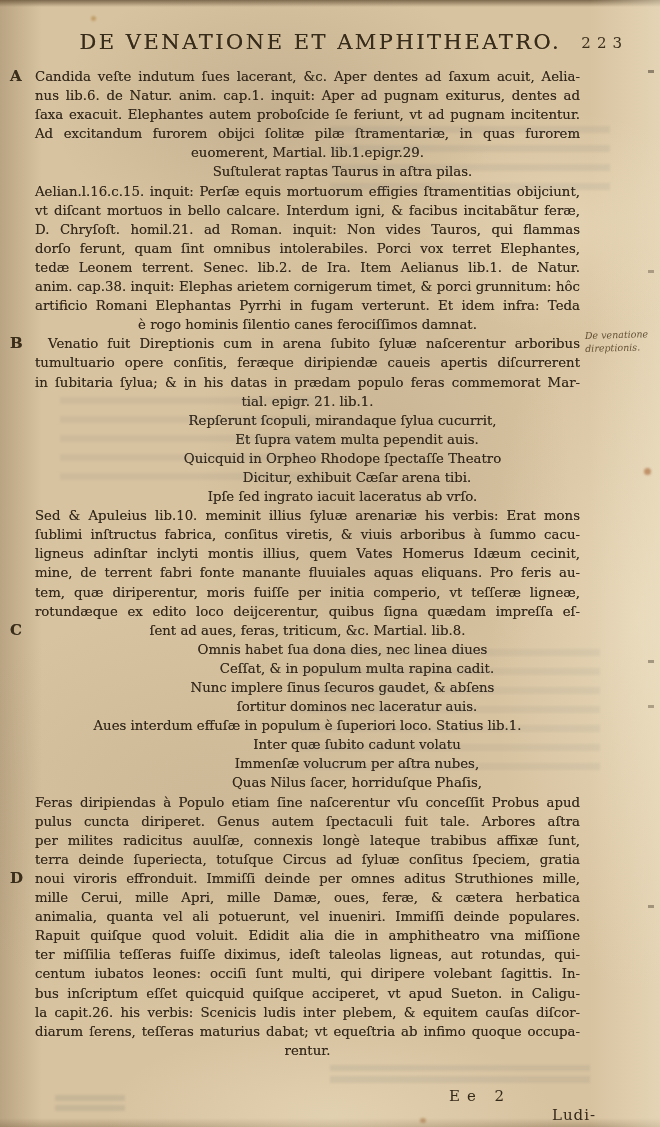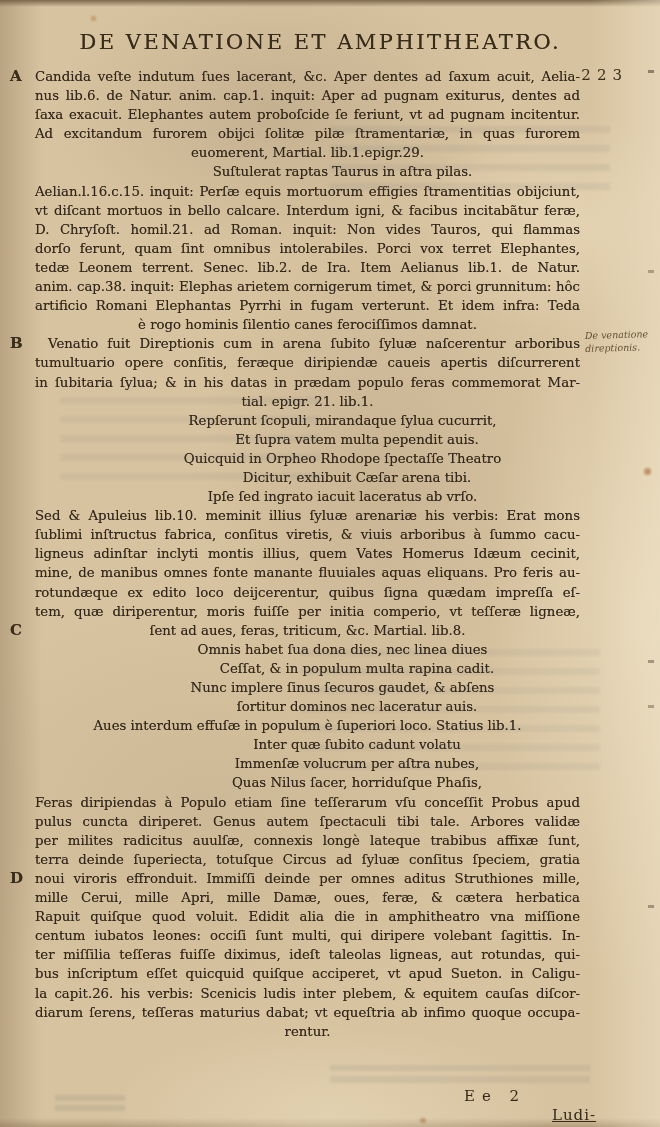--- a/index.html
+++ b/index.html
@@ -22,21 +22,21 @@
   }
   
   .header{position:absolute; top:30px; left:0; width:660px; height:30px;}
   .header .title{
     position:absolute; left:50%; transform:translateX(-52%);
     font-size:21px; letter-spacing:2.5px; white-space:nowrap; color:#372b1a;
     text-shadow:0 0 0.6px rgba(55,43,26,0.7);
     text-align:right;
   }
   .header .pagenum{
-    position:absolute; right:32px; top:4px; font-size:15px; letter-spacing:6px; color:#3a2d1c;margin-top:32px;
+    position:absolute; right:32px; top:4px; font-size:15px; letter-spacing:6px; color:#3a2d1c;
   }
   
   .textblock{position:absolute; left:35px; top:67px; width:545px; font-size:13.3px;}
   .line{position:relative; height:19.1px; line-height:19.1px; text-align:center;}
   .line.j{text-align:justify; text-align-last:justify;}
   .line.ind1{padding-left:70px;}
   .line.ind2{padding-left:99px;}
   .line.pind{padding-left:13px;}
   .line .it{}
   .line span{text-shadow:0 0 0.5px rgba(50,39,26,0.55);}
@@ -44,22 +44,22 @@
     position:absolute; left:-25px; top:0px; font-size:15px; font-weight:700;
     font-style:normal; color:#3a2d1a; text-shadow:0 0 0.7px rgba(58,45,26,0.8);
   }
   
   .marginnote{
     position:absolute; left:585px; top:329px; width:72px;
     font-size:9.5px; font-style:italic; line-height:12.5px;
     color:rgba(72,54,28,0.82); transform:rotate(-1.5deg);
   }
   
-  .sig{position:absolute; left:464px; top:1087px; font-size:15px; letter-spacing:7px; color:#352919;}
-  .catchword{position:absolute; left:552px; top:1106px; font-size:15px; letter-spacing:1px; color:#352919;text-decoration:underline;}
+  .sig{position:absolute; left:449px; top:1087px; font-size:15px; letter-spacing:7px; color:#352919;}
+  .catchword{position:absolute; left:552px; top:1106px; font-size:15px; letter-spacing:1px; color:#352919;}
   
   .ghost{position:absolute; pointer-events:none; filter:blur(1px);}
   .g1{left:330px; top:120px; width:280px; height:70px;
       background:repeating-linear-gradient(0deg, rgba(95,105,115,0.09) 0 7px, transparent 7px 19px);}
   .g2{left:60px; top:385px; width:260px; height:95px;
       background:repeating-linear-gradient(0deg, rgba(95,105,115,0.08) 0 7px, transparent 7px 19px);}
   .g3{left:300px; top:640px; width:300px; height:130px;
       background:repeating-linear-gradient(0deg, rgba(90,100,112,0.07) 0 7px, transparent 7px 19px);}
   .g4{left:330px; top:1065px; width:260px; height:18px;
       background:repeating-linear-gradient(0deg, rgba(90,100,112,0.10) 0 7px, transparent 7px 12px);}
@@ -104,41 +104,42 @@
       <div class="line j"><span>in ſubitaria ſylua; &amp; in his datas in prædam populo feras commemorat Mar-</span></div>
       <div class="line"><span>tial. epigr. 21. lib.1.</span></div>
       <div class="line ind1"><span class="it">Repſerunt ſcopuli, mirandaque ſylua cucurrit,</span></div>
       <div class="line ind2"><span class="it">Et ſupra vatem multa pependit auis.</span></div>
       <div class="line ind1"><span class="it">Quicquid in Orpheo Rhodope ſpectaſſe Theatro</span></div>
       <div class="line ind2"><span class="it">Dicitur, exhibuit Cæſar arena tibi.</span></div>
       <div class="line ind1"><span class="it">Ipſe ſed ingrato iacuit laceratus ab vrſo.</span></div>
       <div class="line j"><span>Sed &amp; Apuleius lib.10. meminit illius ſyluæ arenariæ his verbis: Erat mons</span></div>
       <div class="line j"><span>ſublimi inſtructus fabrica, conſitus viretis, &amp; viuis arboribus à ſummo cacu-</span></div>
       <div class="line j"><span>ligneus adinſtar inclyti montis illius, quem Vates Homerus Idæum cecinit,</span></div>
-      <div class="line j"><span>mine, de manibus omnes fonte manante fluuiales aquas eliquans. Pro feris au-</span></div>
+      <div class="line j"><span>mine, de terrent fabri fonte manante fluuiales aquas eliquans. Pro feris au-</span></div>
+      <div class="line j"><span>tem, quæ diriperentur, moris fuiſſe per initia comperio, vt teſſeræ ligneæ,</span></div>
       <div class="line j"><span>rotundæque ex edito loco deijcerentur, quibus ſigna quædam impreſſa eſ-</span></div>
-      <div class="line j"><span>tem, quæ diriperentur, moris fuiſſe per initia comperio, vt teſſeræ ligneæ,</span></div>
       <div class="line"><span class="mletter">C</span><span>ſent ad aues, feras, triticum, &amp;c. Martial. lib.8.</span></div>
       <div class="line ind1"><span class="it">Omnis habet ſua dona dies, nec linea diues</span></div>
       <div class="line ind2"><span class="it">Ceſſat, &amp; in populum multa rapina cadit.</span></div>
       <div class="line ind1"><span class="it">Nunc implere ſinus ſecuros gaudet, &amp; abſens</span></div>
       <div class="line ind2"><span class="it">ſortitur dominos nec laceratur auis.</span></div>
       <div class="line"><span>Aues interdum effuſæ in populum è ſuperiori loco. Statius lib.1.</span></div>
       <div class="line ind2"><span class="it">Inter quæ ſubito cadunt volatu</span></div>
       <div class="line ind2"><span class="it">Immenſæ volucrum per aſtra nubes,</span></div>
       <div class="line ind2"><span class="it">Quas Nilus ſacer, horriduſque Phaſis,</span></div>
-      <div class="line j"><span>Feras diripiendas à Populo etiam ſine teſſerarum vſu conceſſit Probus apud</span></div>
-      <div class="line j"><span>pulus cuncta diriperet. Genus autem ſpectaculi tibi tale. Arbores validæ</span></div>
+      <div class="line j"><span>Feras diripiendas à Populo etiam ſine naſcerentur vſu conceſſit Probus apud</span></div>
+      <div class="line j"><span>pulus cuncta diriperet. Genus autem ſpectaculi fuit tale. Arbores aſtra</span></div>
       <div class="line j"><span>per milites radicitus auulſæ, connexis longè lateque trabibus affixæ ſunt,</span></div>
       <div class="line j"><span>terra deinde ſuperiecta, totuſque Circus ad ſyluæ conſitus ſpeciem, gratia</span></div>
       <div class="line j"><span class="mletter">D</span><span>noui viroris effronduit. Immiſſi deinde per omnes aditus Struthiones mille,</span></div>
       <div class="line j"><span>mille Cerui, mille Apri, mille Damæ, oues, feræ, &amp; cætera herbatica</span></div>
+      <div class="line j"><span>animalia, quanta vel ali potuerunt, vel inueniri. Immiſſi deinde populares.</span></div>
       <div class="line j"><span>Rapuit quiſque quod voluit. Edidit alia die in amphitheatro vna miſſione</span></div>
+      <div class="line j"><span>ter miſſilia teſſeras fuiſſe diximus, ideſt taleolas ligneas, aut rotundas, qui-</span></div>
       <div class="line j"><span>centum iubatos leones: occiſi ſunt multi, qui diripere volebant ſagittis. In-</span></div>
-      <div class="line j"><span>ter miſſilia teſſeras fuiſſe diximus, ideſt taleolas ligneas, aut rotundas, qui-</span></div>
       <div class="line j"><span>bus inſcriptum eſſet quicquid quiſque acciperet, vt apud Sueton. in Caligu-</span></div>
       <div class="line j"><span>la capit.26. his verbis: </span><span class="it">Scenicis ludis inter plebem, &amp; equitem cauſas diſcor-</span></div>
       <div class="line j"><span class="it">diarum ſerens, teſſeras maturius dabat; vt equeſtria ab infimo quoque occupa-</span></div>
       <div class="line"><span class="it">rentur.</span></div>
     </div>
 
   <div class="marginnote">De venatione direptionis.</div>
 
   <div class="sig">Ee 2</div>
   <div class="catchword">Ludi-</div>

